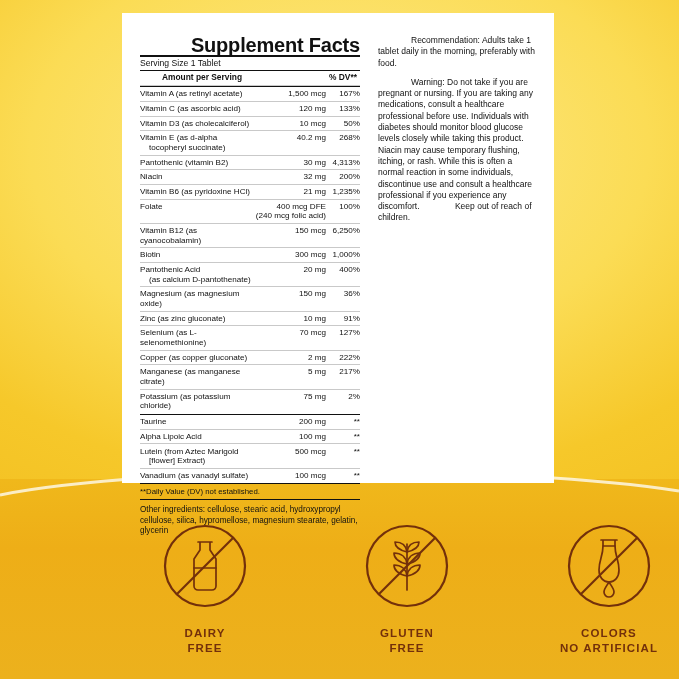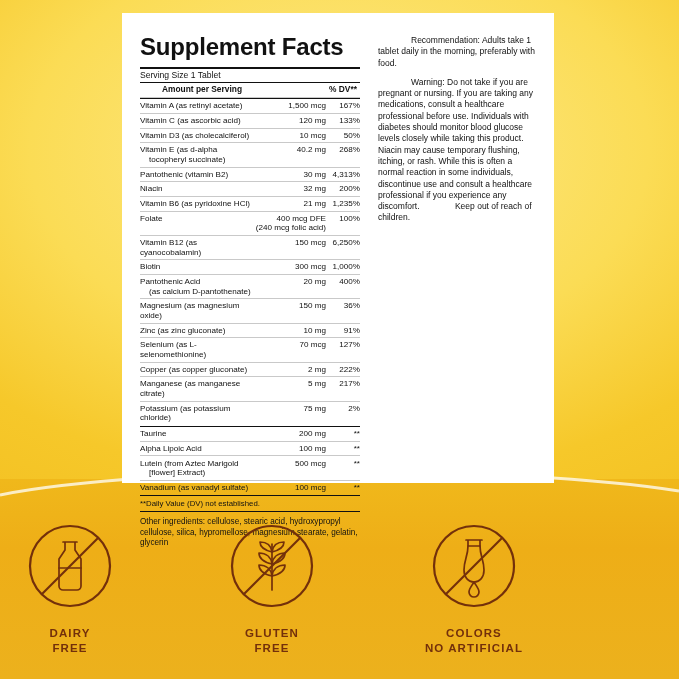--- a/index.html
+++ b/index.html
@@ -57,25 +57,25 @@
 
   
   .sf-panel {
     width: 220px;
     float: left;
     color: #111;
   }
   .sf-title {
     font-family: "Liberation Sans", sans-serif;
     font-weight: bold;
-    font-size: 24px;
+    font-size: 20px;
     letter-spacing: -0.2px;
     line-height: 1.0;
-    margin: 0 0 8px 0;
-    text-align: left;
+    margin: 0 0 0 0;
+    text-align: right;
   }
   .rule-heavy { border-bottom: 2.5px solid #111; }
   .rule-med   { border-bottom: 1.6px solid #111; }
   .rule-thin  { border-bottom: 0.8px solid #111; }
 
   .sf-serving {
     font-size: 8.6px;
     padding: 1px 0 2px 0;
   }
   table.sf-table {
@@ -121,21 +121,21 @@
   }
   .right-col p { margin: 0 0 8px 0; }
   .right-col b { font-weight: normal; padding-left: 33px; }
 
   
   .badges {
     position: absolute;
     left: 0; right: 0;
     bottom: 22px;
     display: flex;
-    justify-content: flex-start;
+    justify-content: flex-end;
     gap: 62px;
   }
   .badge {
     width: 140px;
     text-align: center;
     color: #6b2d0b;
   }
   .badge .circle-wrap {
     height: 100px;
     display: flex;

